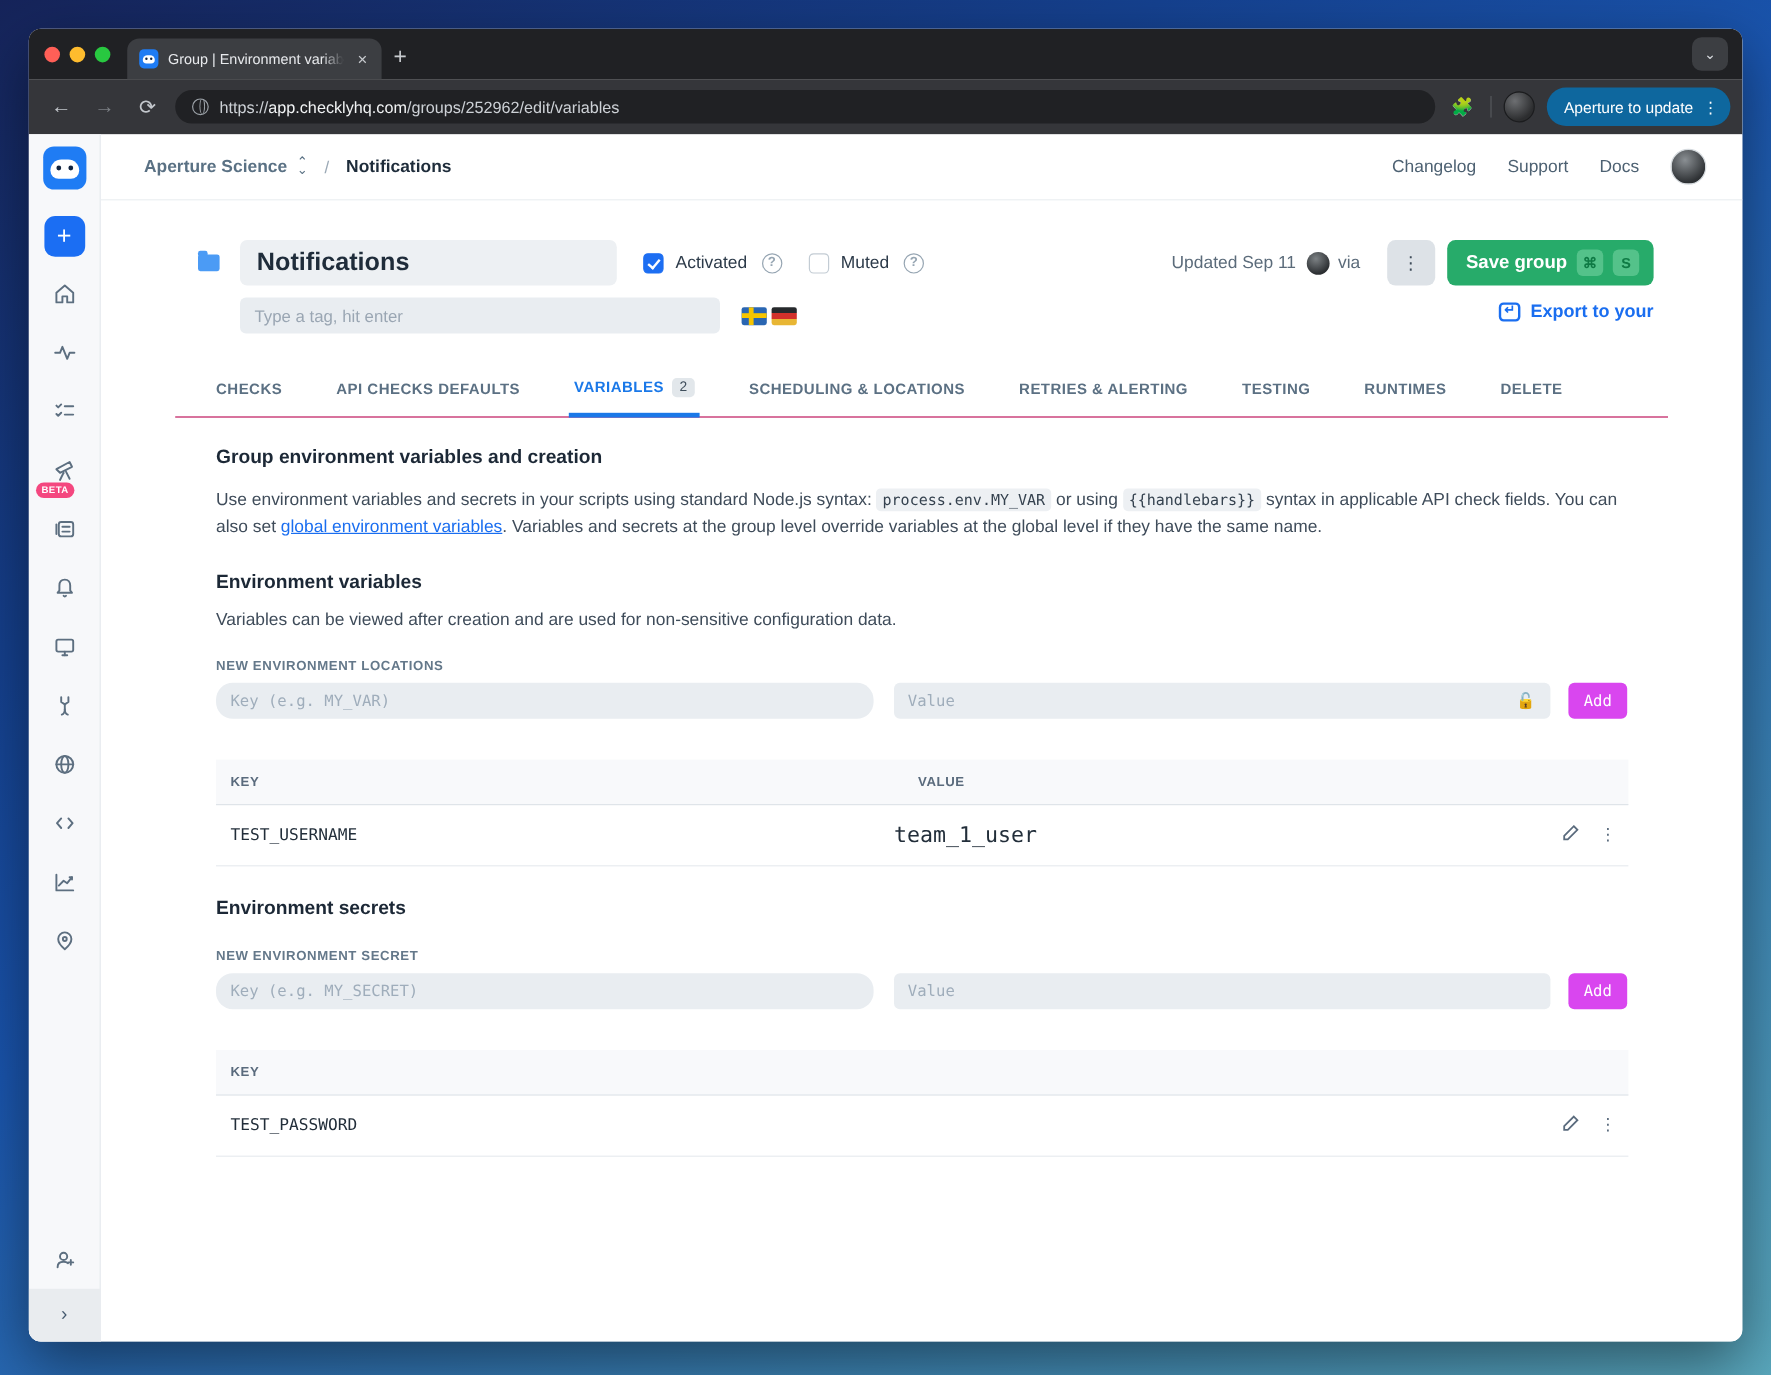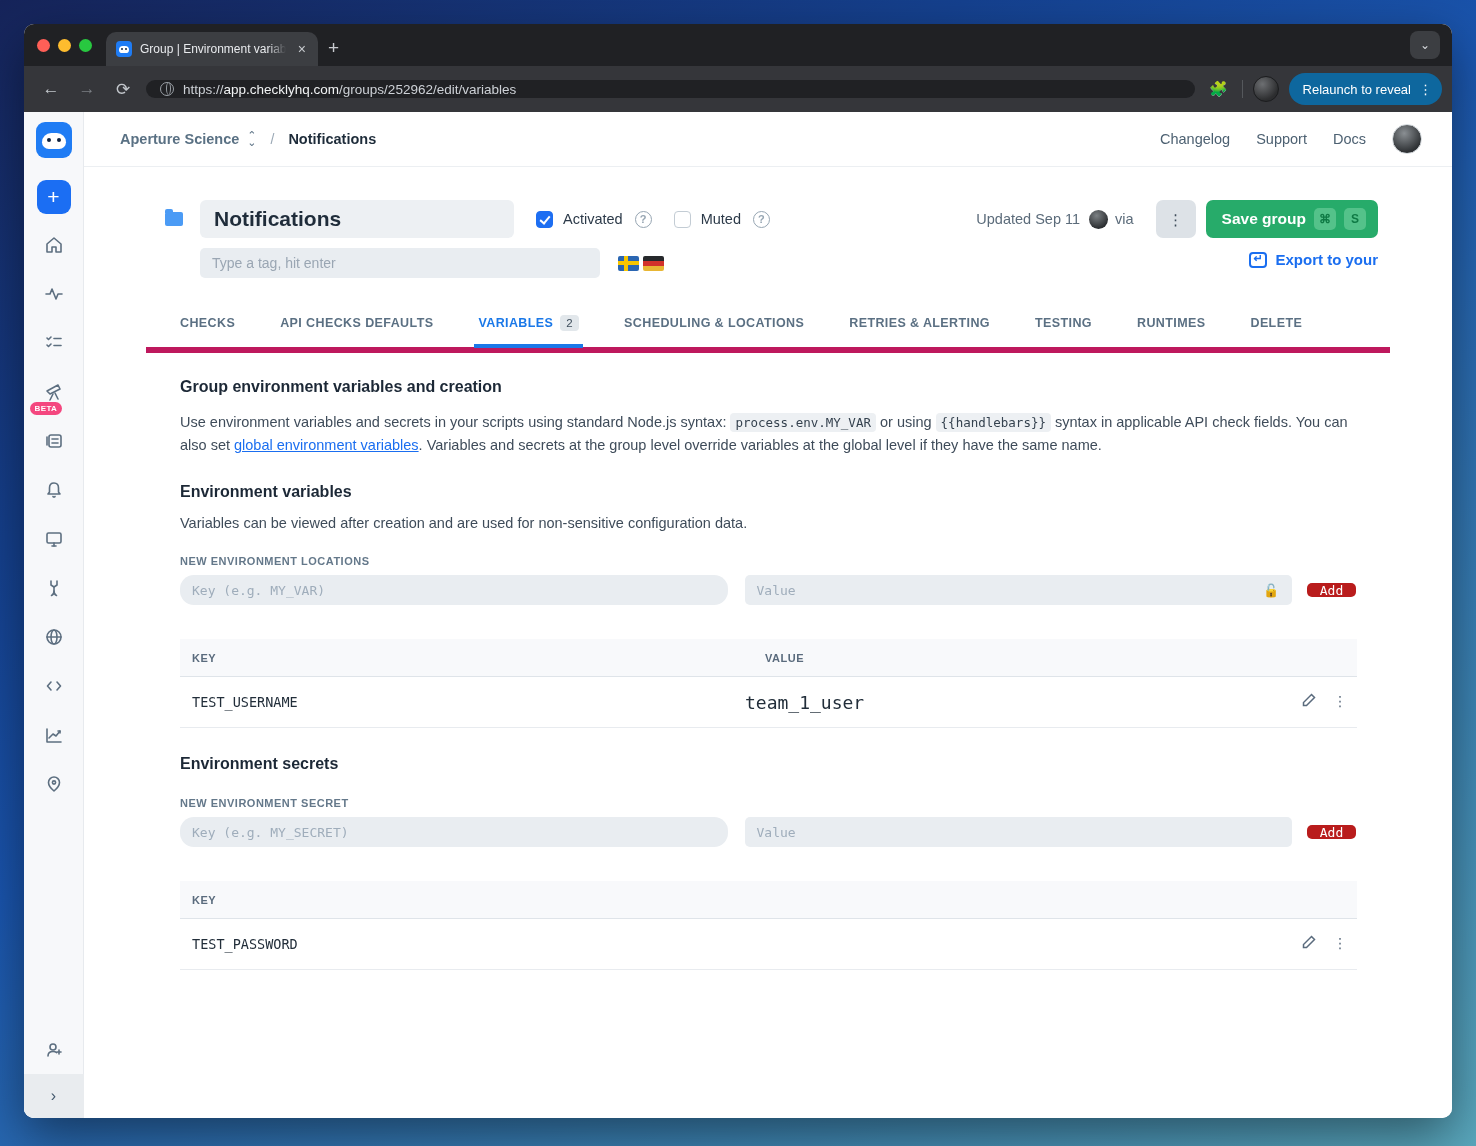--- a/index.html
+++ b/index.html
@@ -31,21 +31,21 @@
   .favicon::before{content:"";position:absolute;left:5px;top:7px;width:2px;height:2px;border-radius:50%;background:#10233f;box-shadow:4px 0 0 #10233f;z-index:1;}
   .newtab { color:#c8cbcf; font-size:19px; margin:0 0 7px 10px; }
   .tabstrip-chevron {
     position:absolute; right:12px; top:7px; width:30px; height:28px; border-radius:8px;
     background:#3c3e42; color:#d6d9dd; display:flex; align-items:center; justify-content:center; font-size:12px;
   }
   .toolbar { height:46px; background:#35363a; display:flex; align-items:center; padding:0 10px 0 14px; gap:10px; flex:none; }
   .navic { color:#c3c7cc; font-size:17px; width:26px; text-align:center; }
   .navic.dim { color:#7b7f84; }
   .urlbar {
-    flex:1; height:18px; background:#202124; border-radius:16px; display:flex; align-items:center;
+    flex:1; height:28px; background:#202124; border-radius:16px; display:flex; align-items:center;
     padding:0 14px; gap:9px; color:#cdd1d6; font-size:13.5px;
   }
   .urlbar .host { color:#f1f3f4; }
   .url-globe{width:14px;height:14px;border:1.5px solid #9aa0a6;border-radius:50%;position:relative;flex:none;}
   .url-globe::after{content:"";position:absolute;left:4.5px;top:-1px;width:3px;height:13px;border:1px solid #9aa0a6;border-radius:50%;border-top:none;border-bottom:none;}
   .puzzle { color:#c3c7cc; font-size:15px; padding:0 4px; }
   .tb-sep { width:1px; height:18px; background:#55585c; }
   .tb-avatar { width:26px; height:26px; border-radius:50%; background:radial-gradient(circle at 35% 30%,#6d6f72,#2c2d2f 70%); border:1px solid #1b1c1e; }
   .relaunch {
     background:#0e679e; color:#fff; font-size:13px; border-radius:16px; height:32px;
@@ -102,40 +102,40 @@
   .updated-txt { color:#5b6b7a; font-size:14.5px; }
   .mini-avatar { width:19px; height:19px; border-radius:50%; background:radial-gradient(circle at 40% 30%,#7c8184,#2b2e31 72%); margin:0 7px 0 9px; }
   .via-txt { color:#5b6b7a; font-size:14.5px; }
   .kebab-btn { width:40px; height:38px; border-radius:7px; background:#dde2e7; color:#3e4c5a; display:flex; align-items:center; justify-content:center; margin-left:22px; font-size:15px; letter-spacing:0; line-height:.6; }
   .save-btn { height:38px; border-radius:7px; background:#27ab6a; color:#fff; display:flex; align-items:center; gap:8px; padding:0 12px 0 16px; margin-left:10px; font-size:15.5px; font-weight:700; }
   .kb { width:22px; height:22px; border-radius:5px; background:#54c28a; color:#0f7a45; font-size:12px; font-weight:700; display:flex; align-items:center; justify-content:center; }
   .export-row { display:flex; align-items:center; gap:8px; color:#1a6ef0; font-size:15px; font-weight:700; }
   .export-ic { width:18px; height:16px; border:2px solid #1a6ef0; border-radius:4px; position:relative; }
   .export-ic::after{content:"↵";position:absolute;left:2px;top:-2px;font-size:11px;font-weight:700;color:#1a6ef0;}
   
-  .tabs-row { margin:27px 62px 0 62px; border-bottom:6px solid #be185d; display:flex; gap:45px; padding-left:34px; }
+  .tabs-row { margin:27px 62px 0 62px; border-bottom:1px solid #be185d; display:flex; gap:45px; padding-left:34px;align-items:flex-end; }
   .tabitem { font-size:12.5px; font-weight:700; letter-spacing:.4px; color:#5b7083; padding:10px 0 16px; position:relative; display:flex; align-items:center; gap:7px; white-space:nowrap; }
   .tabitem.active { color:#1a78e8; }
   .tabitem.active::after{content:"";position:absolute;left:-4px;right:-4px;bottom:-1px;height:4px;background:#1a78e8;}
   .tab-badge { background:#e2e7eb; color:#3f4e5c; font-size:11.5px; font-weight:400; border-radius:4px; padding:2px 6px; }
   
   .content { margin:0 96px; }
   .sec-title { margin-top:25px; font-size:16px; font-weight:700; color:#1c2836; }
   .intro { margin-top:15px; font-size:14.5px; line-height:22px; color:#3f4c5a; max-width:1176px; }
   .code-chip { font-family:"DejaVu Sans Mono", monospace; font-size:12.5px; background:#edf0f3; border-radius:4px; padding:2px 5px; color:#35424f; }
   .blue-link { color:#1a6ef0; text-decoration:underline; }
   .sub-title { margin-top:27px; font-size:16px; font-weight:700; color:#1c2836; }
   .sub-desc { margin-top:14px; font-size:14.5px; color:#3f4c5a; }
   .new-label { margin-top:24px; font-size:11px; font-weight:700; letter-spacing:.5px; color:#64788a; }
   .input-row { margin-top:8px; display:flex; align-items:center; }
   .f-input { height:30px; background:#e9edf1; border-radius:5px; display:flex; align-items:center; padding:0 12px; font-family:"DejaVu Sans Mono", monospace; font-size:13px; color:#9fadbb; }
   .key-input { width:548px;border-radius:14px; }
   .value-input { width:548px; margin-left:17px; justify-content:space-between; }
   .lock-ic { color:#8a99a7; font-size:13px; }
-  .add-btn { width:49px; height:14px; margin-left:15px; border-radius:5px; background:#b91c1c; color:#fff; font-family:"DejaVu Sans Mono", monospace; font-size:13px; display:flex; align-items:center; justify-content:center; }
+  .add-btn { width:49px; height:30px; margin-left:15px; border-radius:5px; background:#d946ef; color:#fff; font-family:"DejaVu Sans Mono", monospace; font-size:13px; display:flex; align-items:center; justify-content:center; }
   .env-table { margin-top:34px; width:1177px; }
   .t-head { height:38px; background:#f8f9fb; border-bottom:1px solid #dfe4e9; display:flex; align-items:center;gap:20px; }
   .t-head .th { font-size:11px; font-weight:700; letter-spacing:.5px; color:#5a6b7d; }
   .th-key { padding-left:12px; width:565px; }
   .t-row { height:51px; display:flex; align-items:center; border-bottom:1px solid #e8ebef; }
   .td-key { padding-left:12px; width:565px; font-family:"DejaVu Sans Mono", monospace; font-size:13.5px; color:#222e3a; }
   .td-val { font-family:"DejaVu Sans Mono", monospace; font-size:18px; color:#222e3a; }
   .row-actions { margin-left:auto; display:flex; align-items:center; gap:16px; padding-right:10px; color:#5a6b7d; }
   .pencil svg { stroke:#5a6b7d; fill:none; stroke-width:1.5; }
   .kebab-v { font-size:14px; line-height:.55; letter-spacing:0; color:#5a6b7d; }
@@ -166,21 +166,21 @@
     <span class="navic dim">→</span>
     <span class="navic">⟳</span>
     <div class="urlbar">
       <span class="url-globe"></span>
       <span><span>https://</span><span class="host">app.checklyhq.com</span><span>/groups/252962/edit/variables</span></span>
     </div>
     <span class="puzzle">🧩</span>
     <span class="tb-sep"></span>
     <span class="tb-avatar"></span>
     <div class="relaunch">
-      <span>Relaunch to reveal</span>
+      <span>Aperture to update</span>
       <span class="kebab-dots">⋮</span>
     </div>
   </div>
 
   <div class="app">
 
     <div class="sidebar">
       <div class="logo"></div>
       <div class="plusbtn">+</div>
       <div class="side-ic first">

